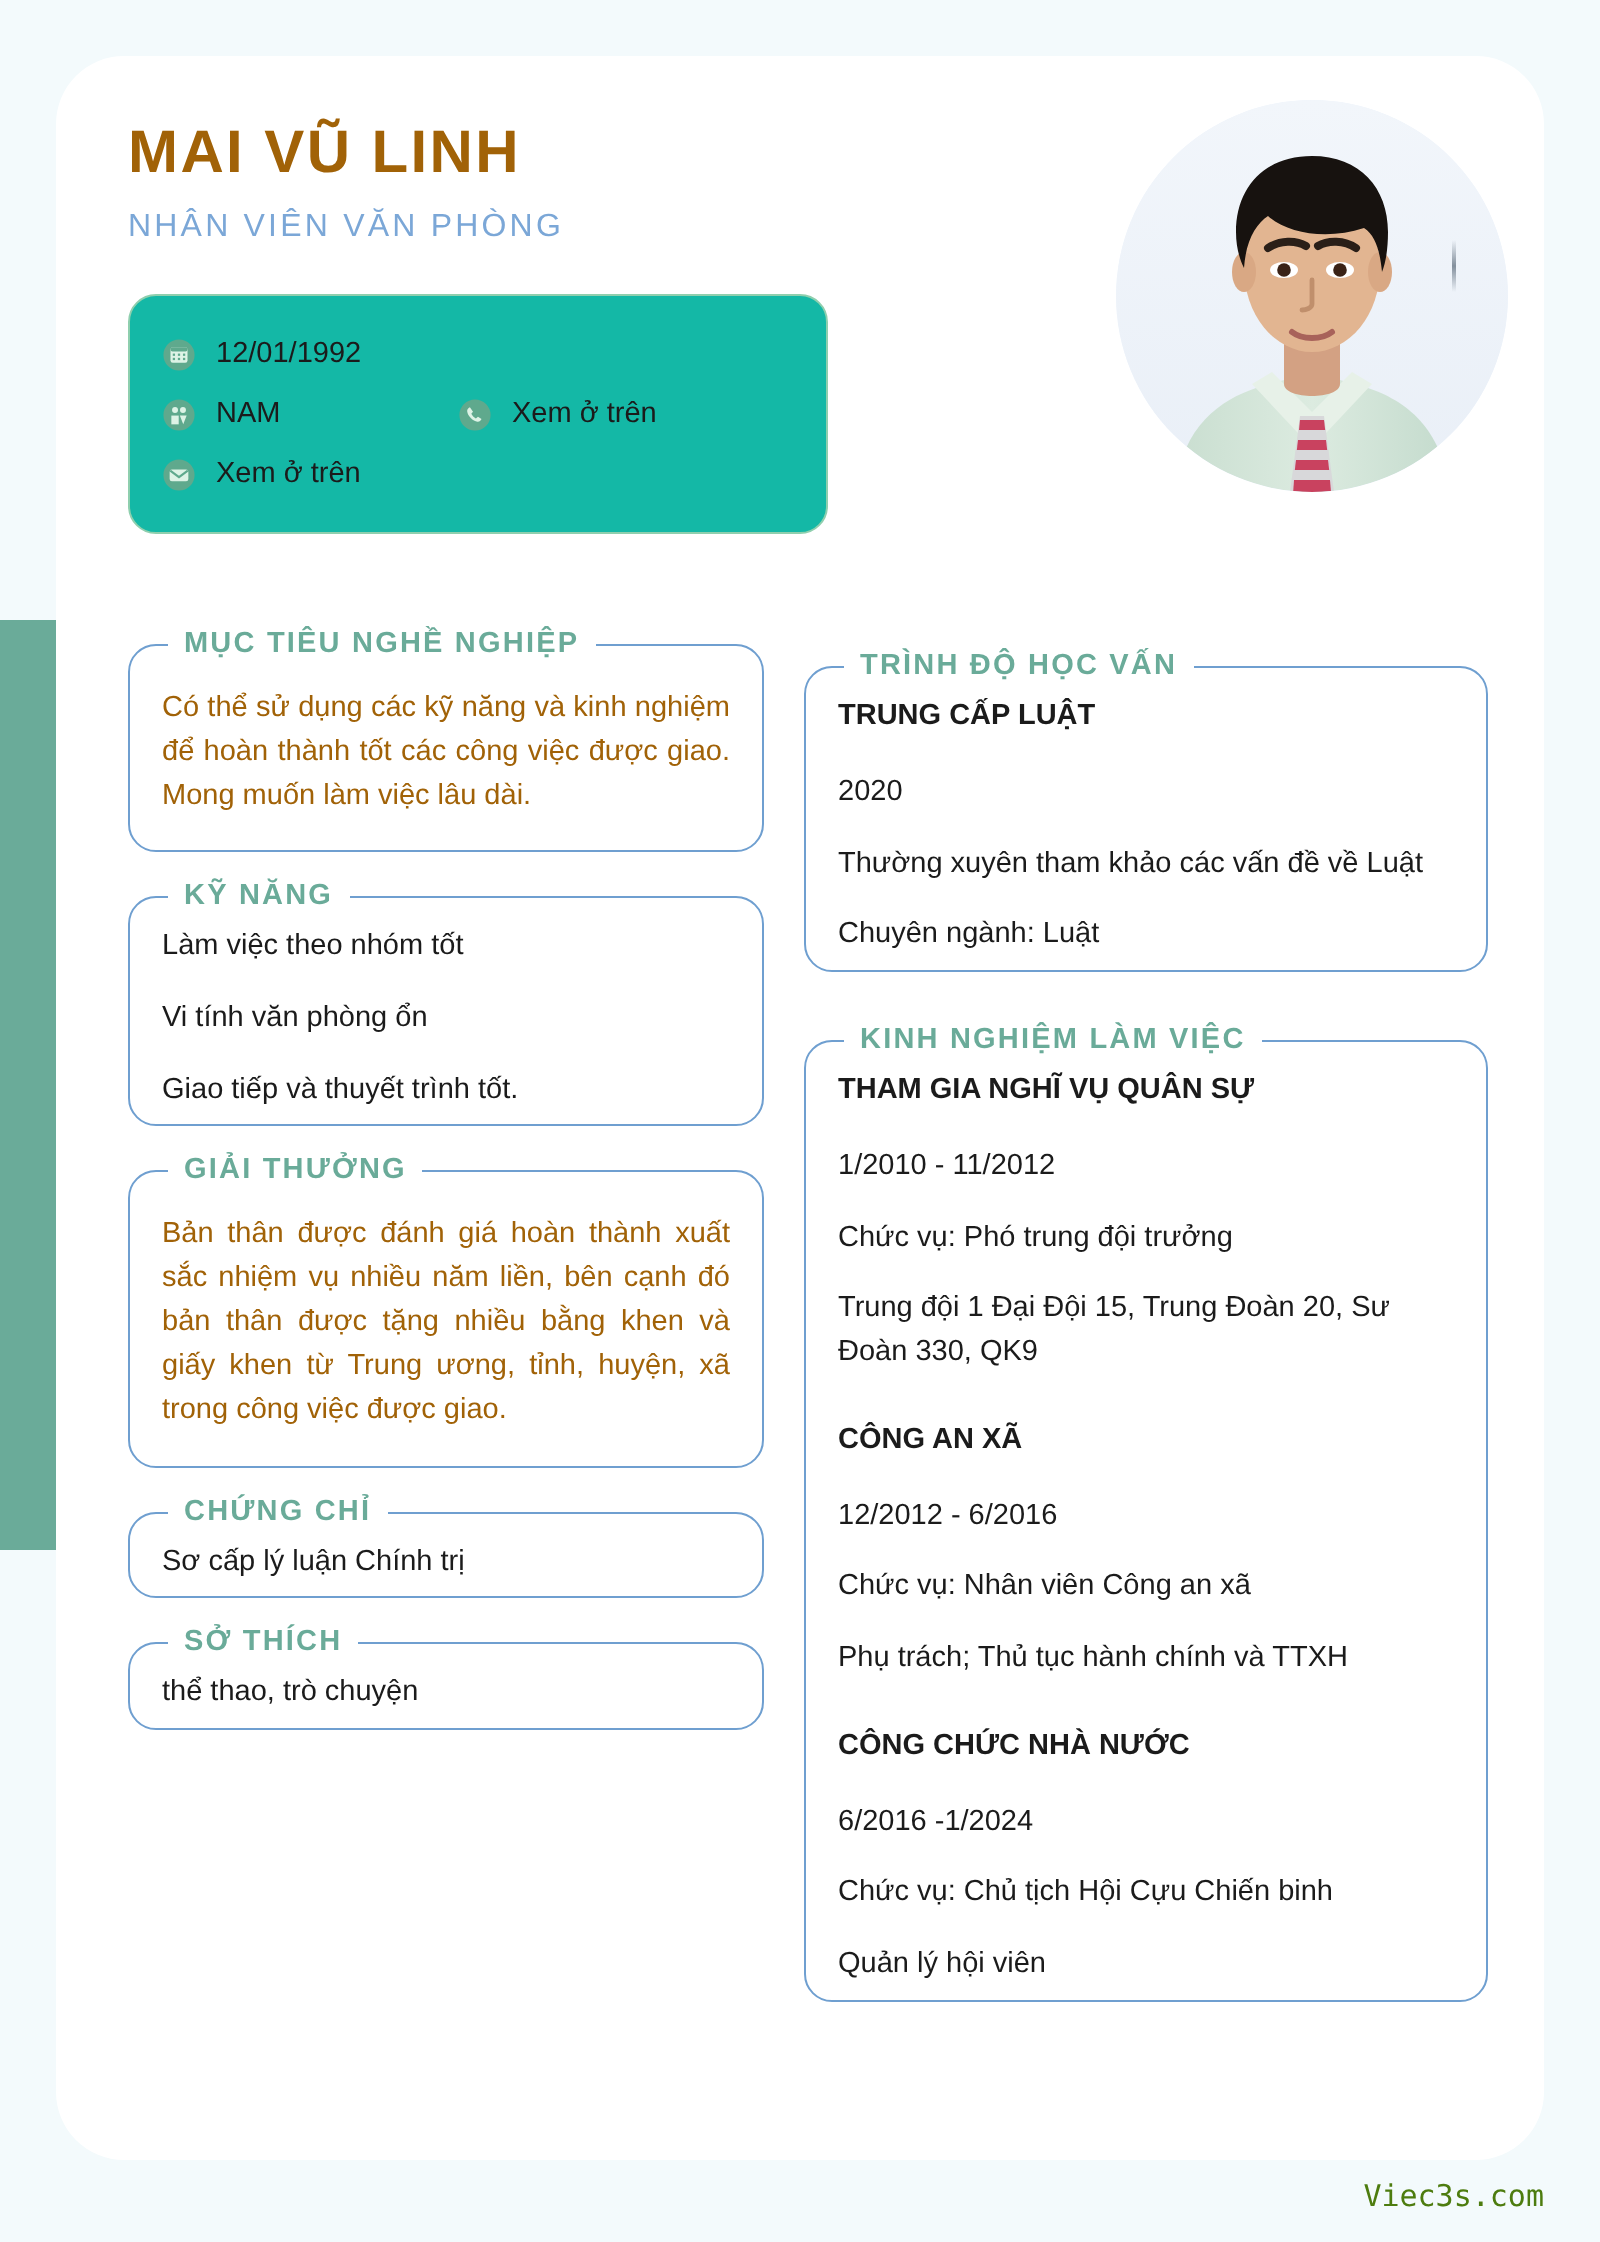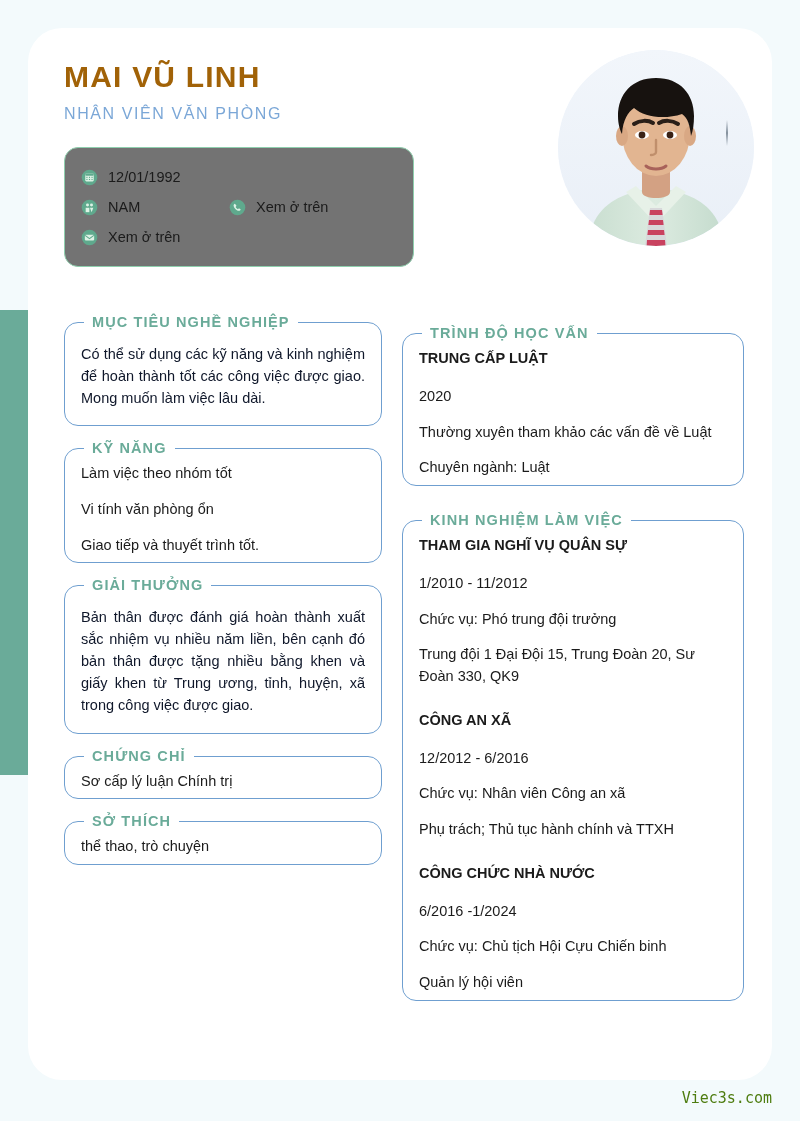--- a/index.html
+++ b/index.html
@@ -54,21 +54,21 @@
     color: #7ba7d7;
     font-size: 16px;
     letter-spacing: 1.6px;
     margin-top: 12px;
   }
 
   
   .contact-box {
     margin-top: 24px;
     width: 350px;
-    background: #737373;
+    background: #14b8a6;
     border: 1.5px solid #8fcfae;
     border-radius: 14px;
     padding: 14px 16px 14px 16px;
   }
   .contact-row {
     display: flex;
     align-items: center;
     height: 30px;
   }
   .contact-cell {
@@ -144,21 +144,21 @@
     letter-spacing: 1.1px;
     white-space: nowrap;
     z-index: 3;
     line-height: 18px;
   }
 
   
   .para {
     font-size: 14.5px;
     line-height: 1.52;
-    color: #0f172a;
+    color: #a16207;
     text-align: justify;
   }
   .item {
     font-size: 14.5px;
     line-height: 1.5;
     color: #1b1b1b;
     margin-bottom: 14px;
   }
   .item:last-child { margin-bottom: 0; }
   .item.heading {

